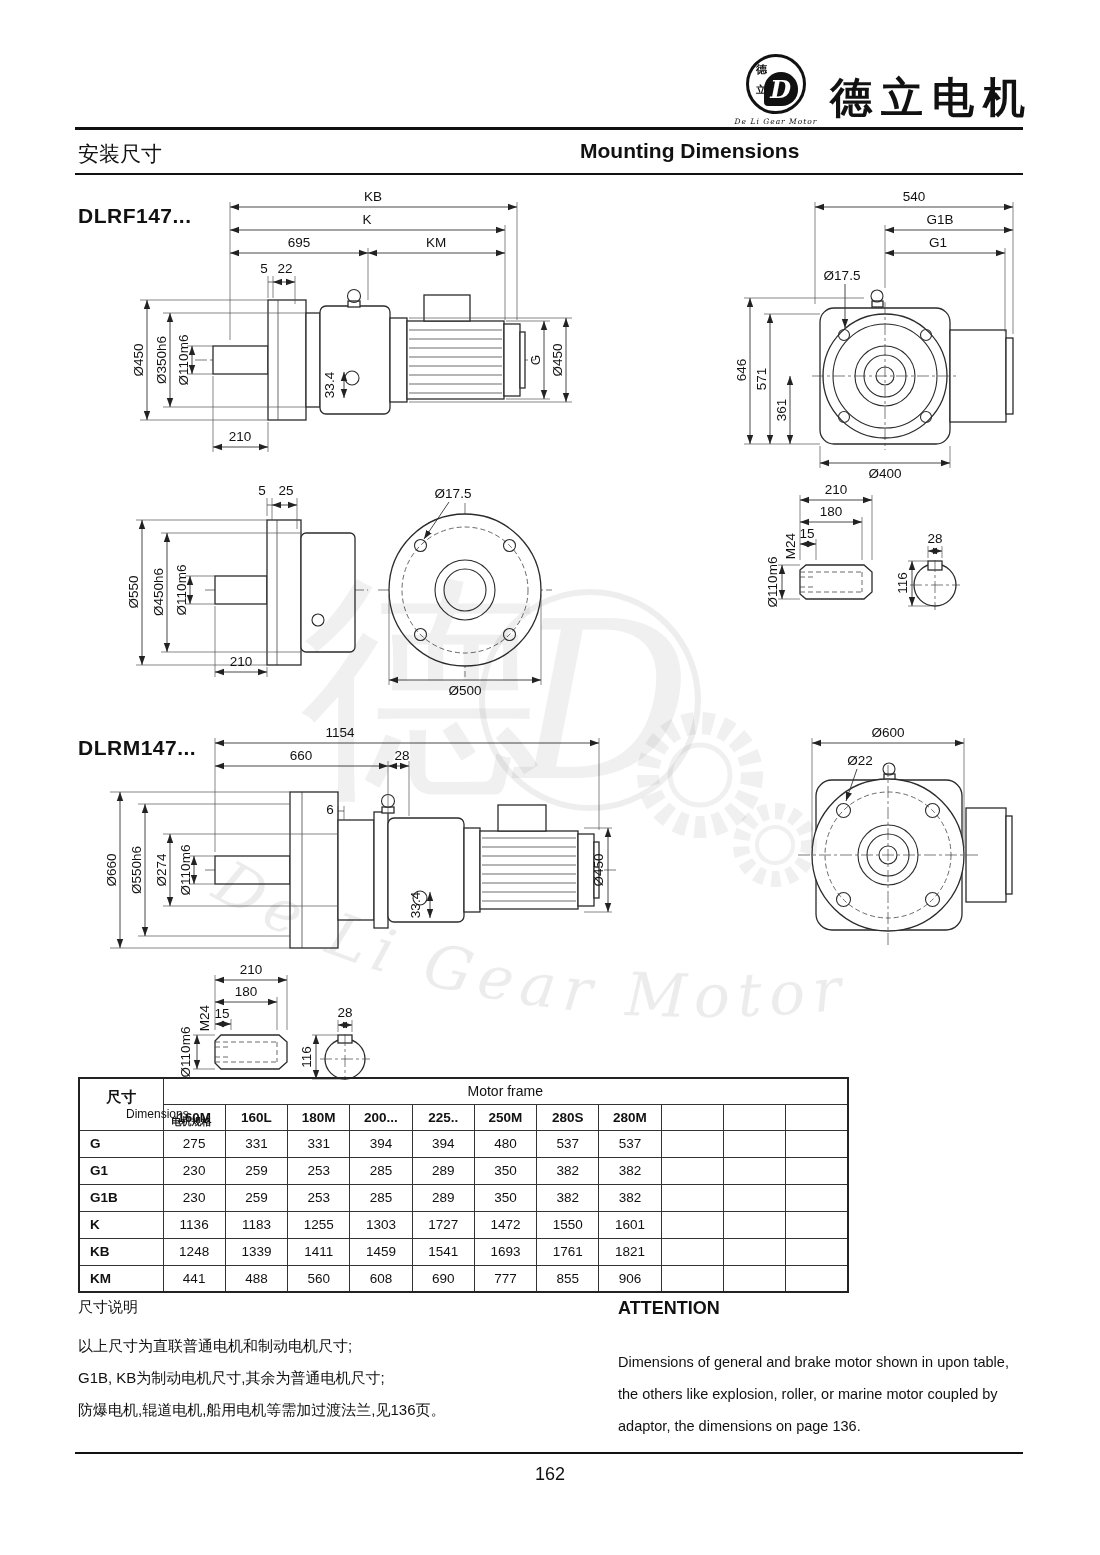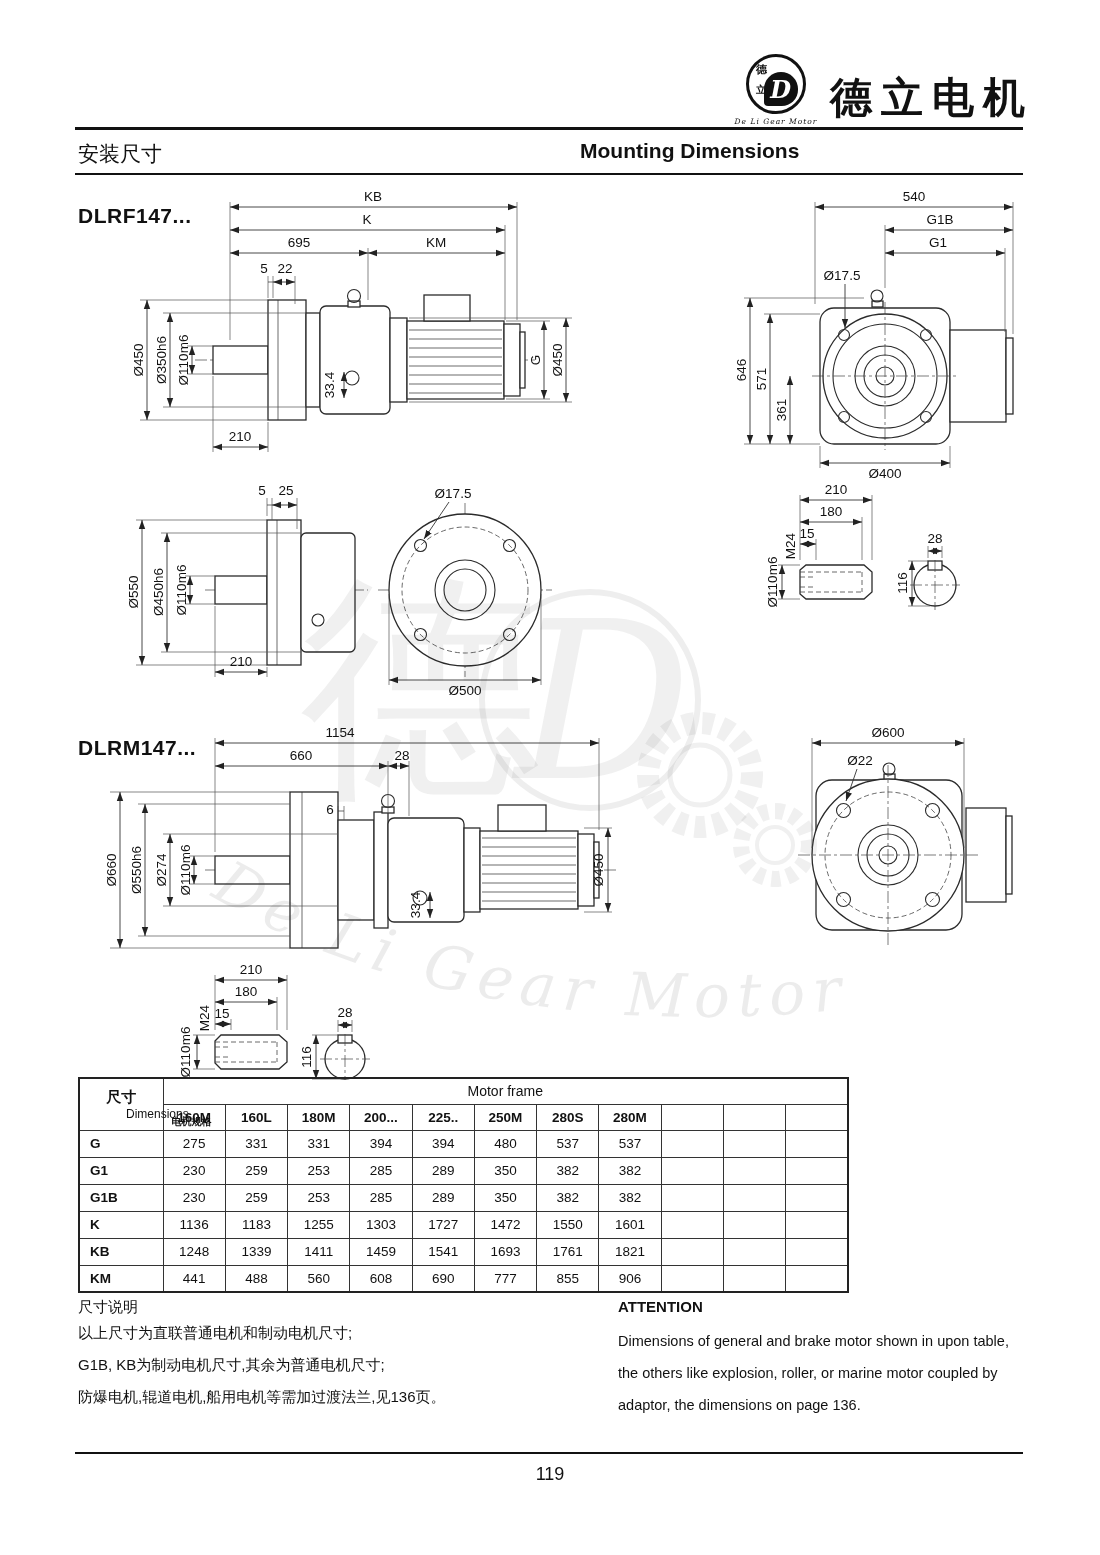--- a/index.html
+++ b/index.html
@@ -51,24 +51,24 @@
   .dimtable .dimhead { font-weight:bold; }
   .dimtable .dimhead .cn { font-size:15px; }
   .dimtable .dimhead .en { font-size:12px; font-weight:normal;margin-left:44px; }
   .dimtable .mf { position:relative; }
   .dimtable .mf-cn { position:absolute; left:8px; top:4px; font-size:10px;margin-top:32px; }
   .dimtable .mf-en { display:block; text-align:center; font-size:14px; font-weight:normal; }
   .dimtable td.rowlabel { text-align:left; padding-left:10px; font-weight:bold; }
 
   
   .notes-cn { position:absolute; left:78px; top:1298px; width:500px; font-size:15px; }
-  .notes-cn .nt { }
+  .notes-cn .nt { margin-bottom:13px; }
   .notes-cn .nl { line-height:32px; }
   .notes-en { position:absolute; left:618px; top:1298px; width:410px; font-size:14.5px; }
-  .notes-en .nt { font-weight:bold; margin-bottom:10px; font-size:15px; }
+  .notes-en .nt { font-weight:bold; margin-bottom:27px; font-size:18px; }
   .notes-en .nl { line-height:32px; }
 
   .pageno { position:absolute; left:0; right:0; top:1464px; text-align:center; font-size:18px; }
 </style>
 </head>
 <body>
 
 <div class="page">
 
   <div class="logo">
@@ -597,14 +597,14 @@
     <div class="nl">防爆电机,辊道电机,船用电机等需加过渡法兰,见136页。</div>
   </div>
   <div class="notes-en">
     <div class="nt">ATTENTION</div>
     <div class="nl">Dimensions of general and brake motor shown in upon table,</div>
     <div class="nl">the others like explosion, roller, or marine motor coupled by</div>
     <div class="nl">adaptor, the dimensions on page 136.</div>
   </div>
 
   <div class="rule rule-footer"></div>
-  <div class="pageno">119</div>
+  <div class="pageno">162</div>
 </div>
 
 </body></html>

